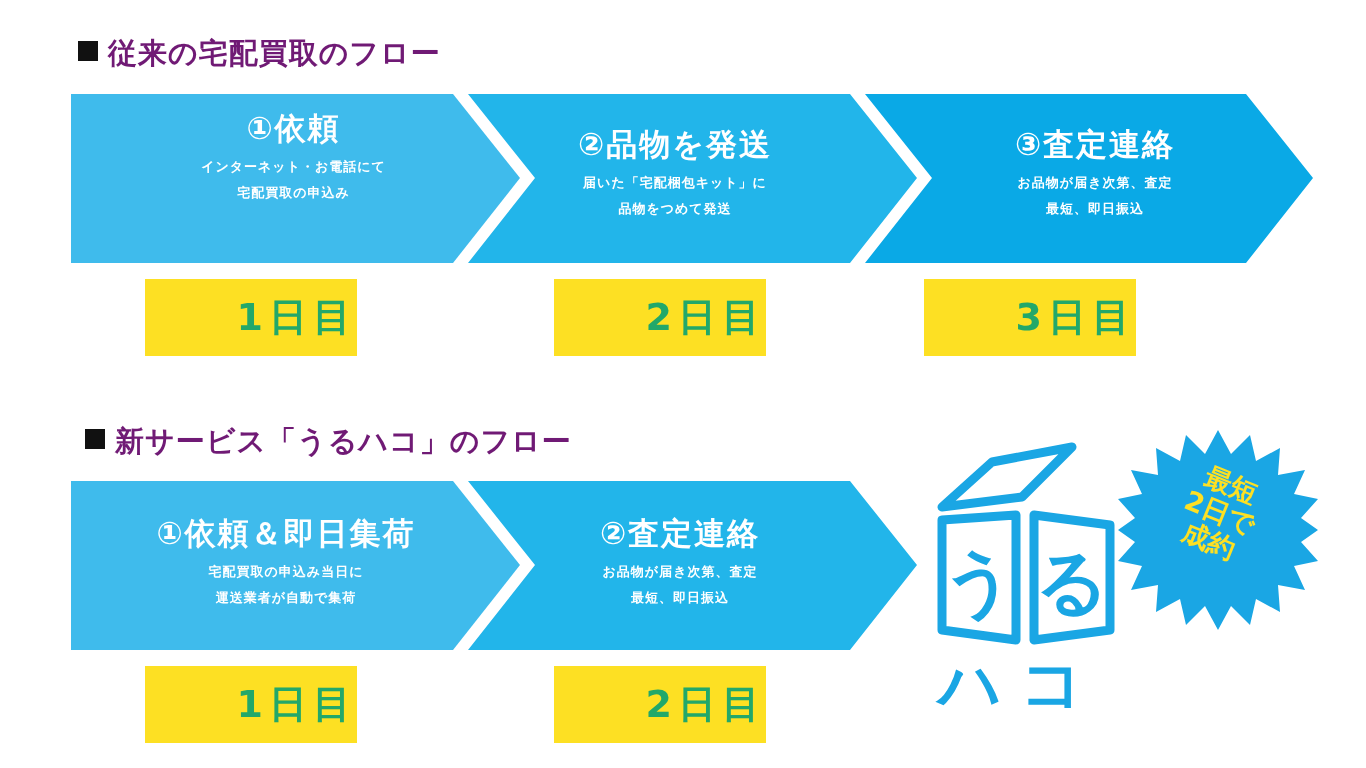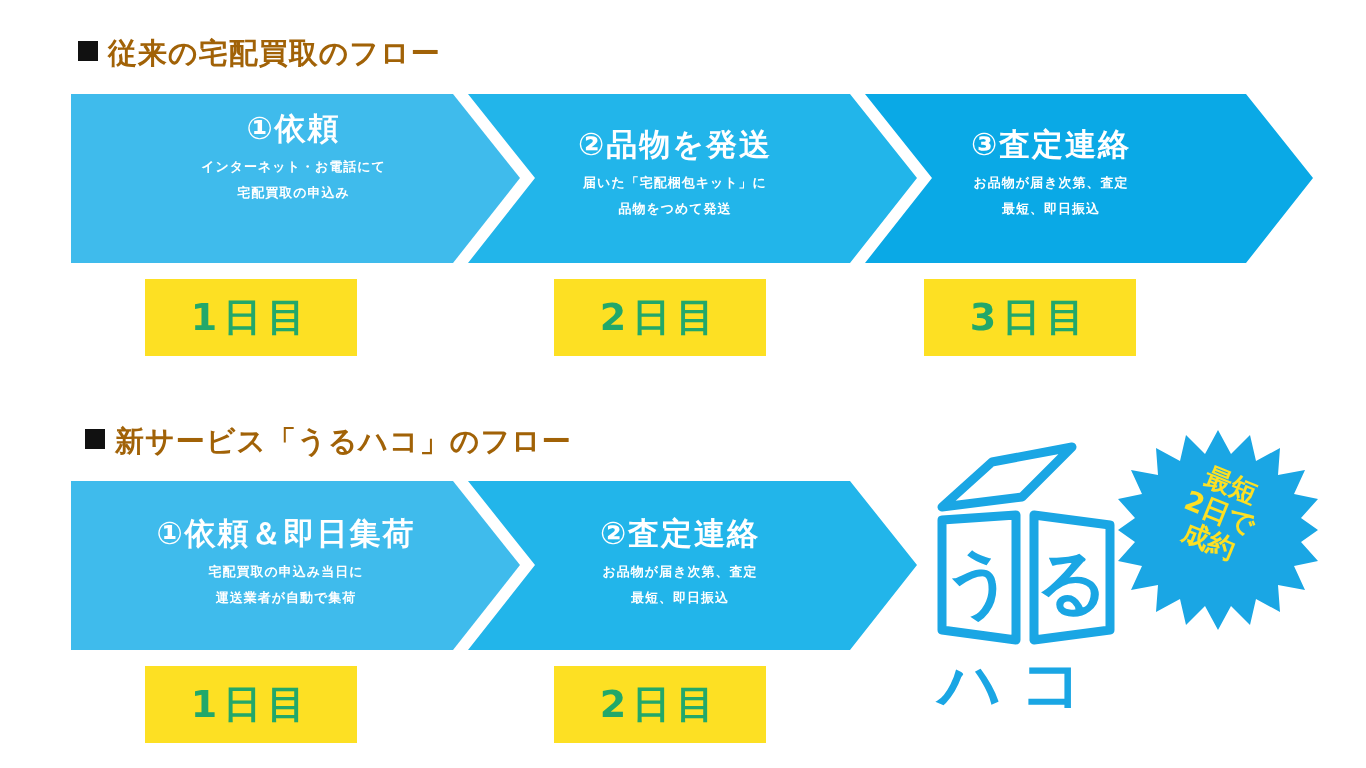--- a/index.html
+++ b/index.html
@@ -1,25 +1,25 @@
 <!DOCTYPE html>
 <html><head>
 <meta charset="utf-8">
 <style>
   html, body { margin:0; padding:0; }
   body { width:1366px; height:768px; background:#ffffff; position:relative; overflow:hidden;
          font-family:"DejaVu Sans", "Liberation Sans", sans-serif; }
-  .section-title { position:absolute; left:78px; font-size:29px; font-weight:bold; color:#a16207; letter-spacing:1px; white-space:nowrap; }
+  .section-title { position:absolute; left:78px; font-size:29px; font-weight:bold; color:#701a75; letter-spacing:1px; white-space:nowrap; }
   .section-title .sq { display:inline-block; width:20px; height:20px; background:#111; margin-right:10px; vertical-align:2px; }
   svg.arrows { position:absolute; left:0; top:0; }
   .step { position:absolute; color:#fff; text-align:center; font-weight:bold; }
   .step .ttl { font-size:31px; line-height:36px; white-space:nowrap; letter-spacing:2px; }
   .step .desc { font-size:13px; line-height:26px; margin-top:8px; white-space:nowrap; letter-spacing:1px; }
   .day { position:absolute; width:212px; height:77px; background:#fde023; color:#22a86a;
-         font-size:38px; font-weight:bold; text-align:center; line-height:77px; letter-spacing:6px; }
+         font-size:38px; font-weight:bold; text-align:right; line-height:77px; letter-spacing:6px; }
   .logo { position:absolute; left:930px; top:435px; }
   .burst { position:absolute; left:1118px; top:430px; width:200px; height:200px; }
   .burst-text { position:absolute; left:1150px; top:468px; width:140px; text-align:center;
                 color:#fde023; font-weight:bold; font-size:27px; line-height:30px; transform:rotate(22deg); }
 </style>
 </head>
 <body>
 
 <div class="section-title" style="top:34px;">
   <span class="sq"></span><span>従来の宅配買取のフロー</span>
@@ -42,21 +42,21 @@
     <div>宅配買取の申込み</div>
   </div>
 </div>
 <div class="step" style="left:460px; top:126px; width:430px;">
   <div class="ttl">②品物を発送</div>
   <div class="desc">
     <div>届いた「宅配梱包キット」に</div>
     <div>品物をつめて発送</div>
   </div>
 </div>
-<div class="step" style="left:836px; top:126px; width:430px;">
+<div class="step" style="left:880px; top:126px; width:430px;">
   <div class="ttl">③査定連絡</div>
   <div class="desc">
     <div>お品物が届き次第、査定</div>
     <div>最短、即日振込</div>
   </div>
 </div>
 
 <div class="day" style="left:145px; top:279px;">1日目</div>
 <div class="day" style="left:554px; top:279px;">2日目</div>
 <div class="day" style="left:916px; top:279px;margin-left:8px;">3日目</div>

